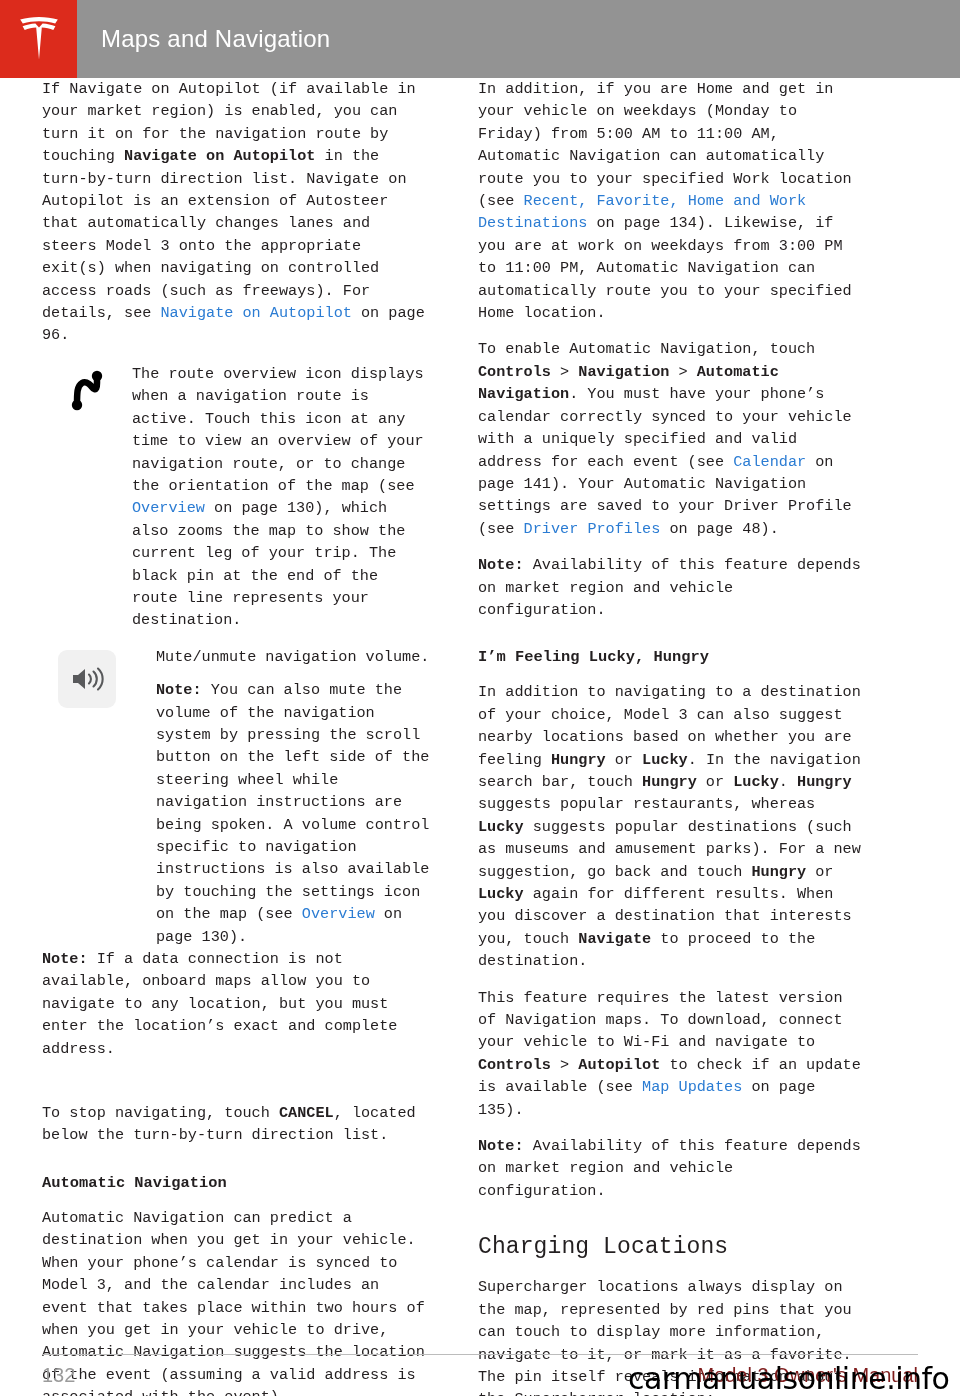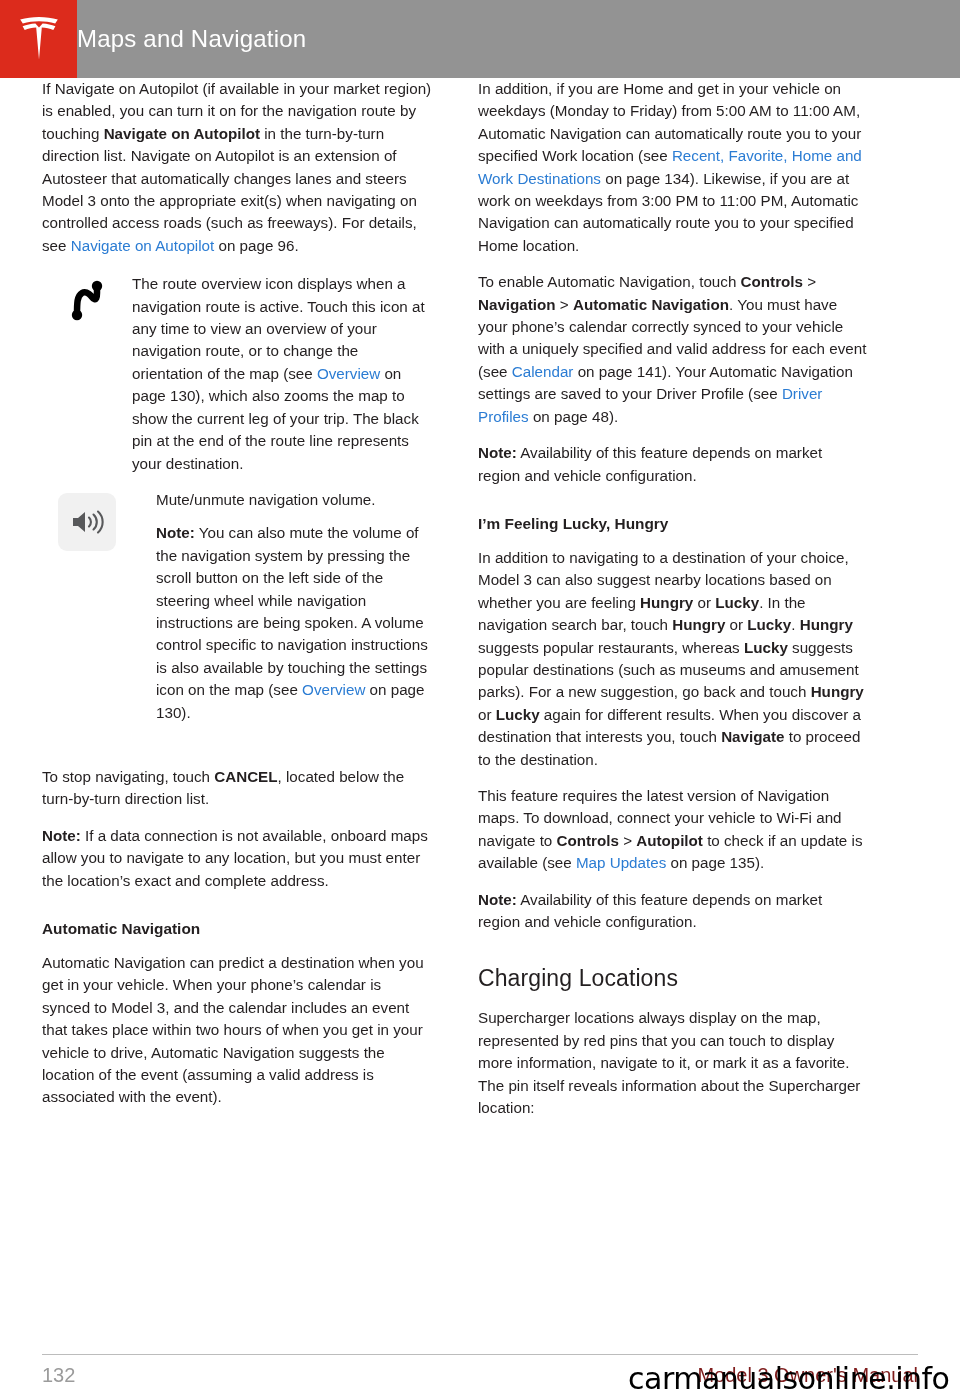--- a/index.html
+++ b/index.html
@@ -33,32 +33,34 @@
     display: flex;
     align-items: center;
     justify-content: center;
     flex: 0 0 77px;
   }
   .logo-block svg { display: block; }
   .header-title {
     flex: 1 1 auto;
     display: flex;
     align-items: center;
+    padding-left: 24px;
     font-size: 24px;
     letter-spacing: 0.2px;
     color: #ffffff;
     font-weight: 400;
   }
 
   
   .page {
     position: absolute;
     top: 78px; left: 0;
     width: 888px;
     height: 1262px;
+    font-family: Liberation Mono, monospace;
   }
   .col {
     position: absolute;
     top: 0;
     width: 390px;
     font-size: 15.2px;
     line-height: 22.4px;
     color: #231f20;
   }
   .col-left  { left: 42px; }
@@ -193,23 +195,23 @@
             <path d="M28 3.5 A14.2 14.2 0 0 1 28 24.5" stroke="#58595b" stroke-width="2.1" fill="none" stroke-linecap="round"></path>
           </svg>
         </span>
       </div>
       <div class="icon-text">
         <p>Mute/unmute navigation volume.</p>
         <p><b>Note:</b><span> You can also mute the volume of the navigation system by pressing the scroll button on the left side of the steering wheel while navigation instructions are being spoken. A volume control specific to navigation instructions is also available by touching the settings icon on the map (see </span><a class="lnk">Overview</a><span> on page 130).</span></p>
       </div>
     </div>
 
+    <p><b>Note:</b><span> If a data connection is not available, onboard maps allow you to navigate to any location, but you must enter the location’s exact and complete address.</span></p>
+
     <p style="margin-top:42px;"><span>To stop navigating, touch </span><b>CANCEL</b><span>, located below the turn-by-turn direction list.</span></p>
-
-    <p><b>Note:</b><span> If a data connection is not available, onboard maps allow you to navigate to any location, but you must enter the location’s exact and complete address.</span></p>
 
     <h2 class="section">Automatic Navigation</h2>
 
     <p>Automatic Navigation can predict a destination when you get in your vehicle. When your phone’s calendar is synced to Model 3, and the calendar includes an event that takes place within two hours of when you get in your vehicle to drive, Automatic Navigation suggests the location of the event (assuming a valid address is associated with the event).</p>
   </div>
 
   <div class="col col-right">
 
     <p><span>In addition, if you are Home and get in your vehicle on weekdays (Monday to Friday) from 5:00 AM to 11:00 AM, Automatic Navigation can automatically route you to your specified Work location (see </span><a class="lnk">Recent, Favorite, Home and Work Destinations</a><span> on page 134). Likewise, if you are at work on weekdays from 3:00 PM to 11:00 PM, Automatic Navigation can automatically route you to your specified Home location.</span></p>
 

